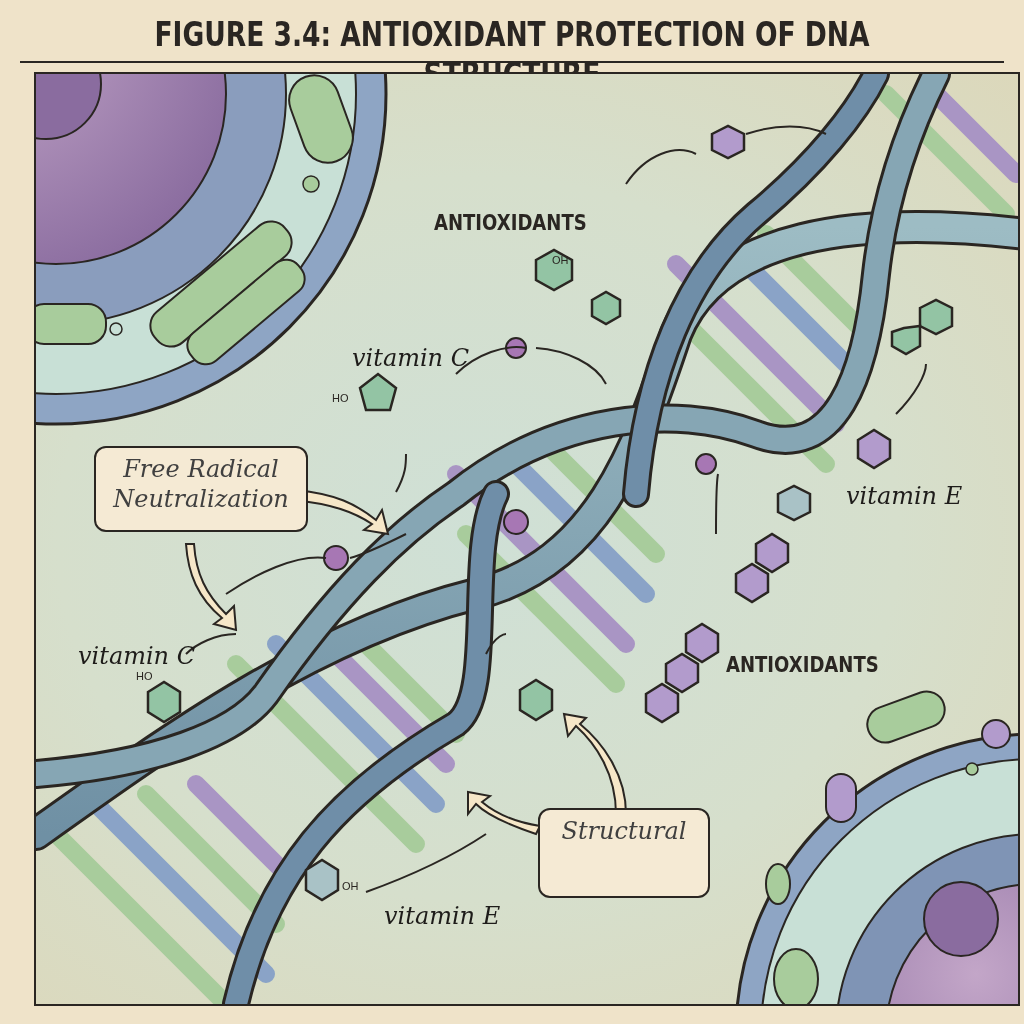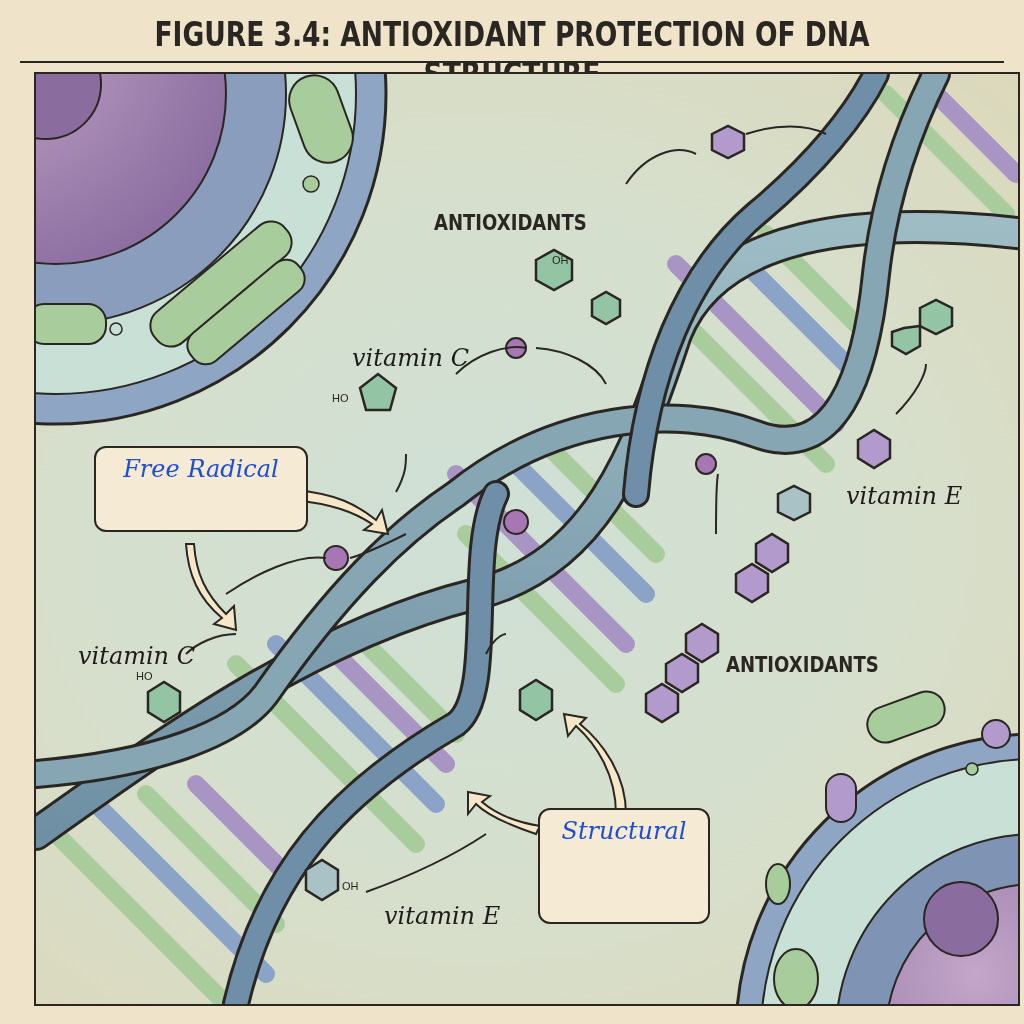--- a/index.html
+++ b/index.html
@@ -27,21 +27,21 @@
   .label-bold {
     position:absolute; font-family:"DejaVu Sans", sans-serif; font-weight:bold;
     font-size:22px; color:#2a2622; transform:scaleX(0.82); transform-origin:left;
   }
   .label-script {
     position:absolute; font-family:"DejaVu Serif", serif; font-style:italic;
     font-size:24px; color:#1e1c1a;
   }
   .callout {
     position:absolute; background:#f5ead4; border:2px solid #2a2622; border-radius:12px;
-    font-family:"DejaVu Serif", serif; font-style:italic; color:#1d4ed8;
+    font-family:"DejaVu Serif", serif; font-style:italic; color:#404040;
     font-size:24px; line-height:30px; text-align:center; box-sizing:border-box;
     padding:6px 10px;
   }
 </style>
 </head>
 <body>
 
 <div class="title">FIGURE 3.4: ANTIOXIDANT PROTECTION OF DNA STRUCTURE</div>
 <div class="rule"></div>
 
@@ -175,17 +175,18 @@
   <div class="label-script" style="left:810px; top:408px;">vitamin E</div>
   <div class="label-script" style="left:348px; top:828px;">vitamin E</div>
 
   <div style="position:absolute; left:296px; top:318px; font-size:11px; color:#2a2622;">HO</div>
   <div style="position:absolute; left:516px; top:180px; font-size:11px; color:#2a2622;">OH</div>
   <div style="position:absolute; left:100px; top:596px; font-size:11px; color:#2a2622;">HO</div>
   <div style="position:absolute; left:306px; top:806px; font-size:11px; color:#2a2622;">OH</div>
 
   <div class="callout" style="left:58px; top:372px; width:214px; height:86px;">
     <div>Free Radical</div>
+    <div>Neutralization</div>
   </div>
-  <div class="callout" style="left:502px; top:734px; width:172px; height:116px;">
+  <div class="callout" style="left:502px; top:734px; width:172px; height:90px;">
     <div>Structural</div>
   </div>
 </div>
 
 </body></html>

